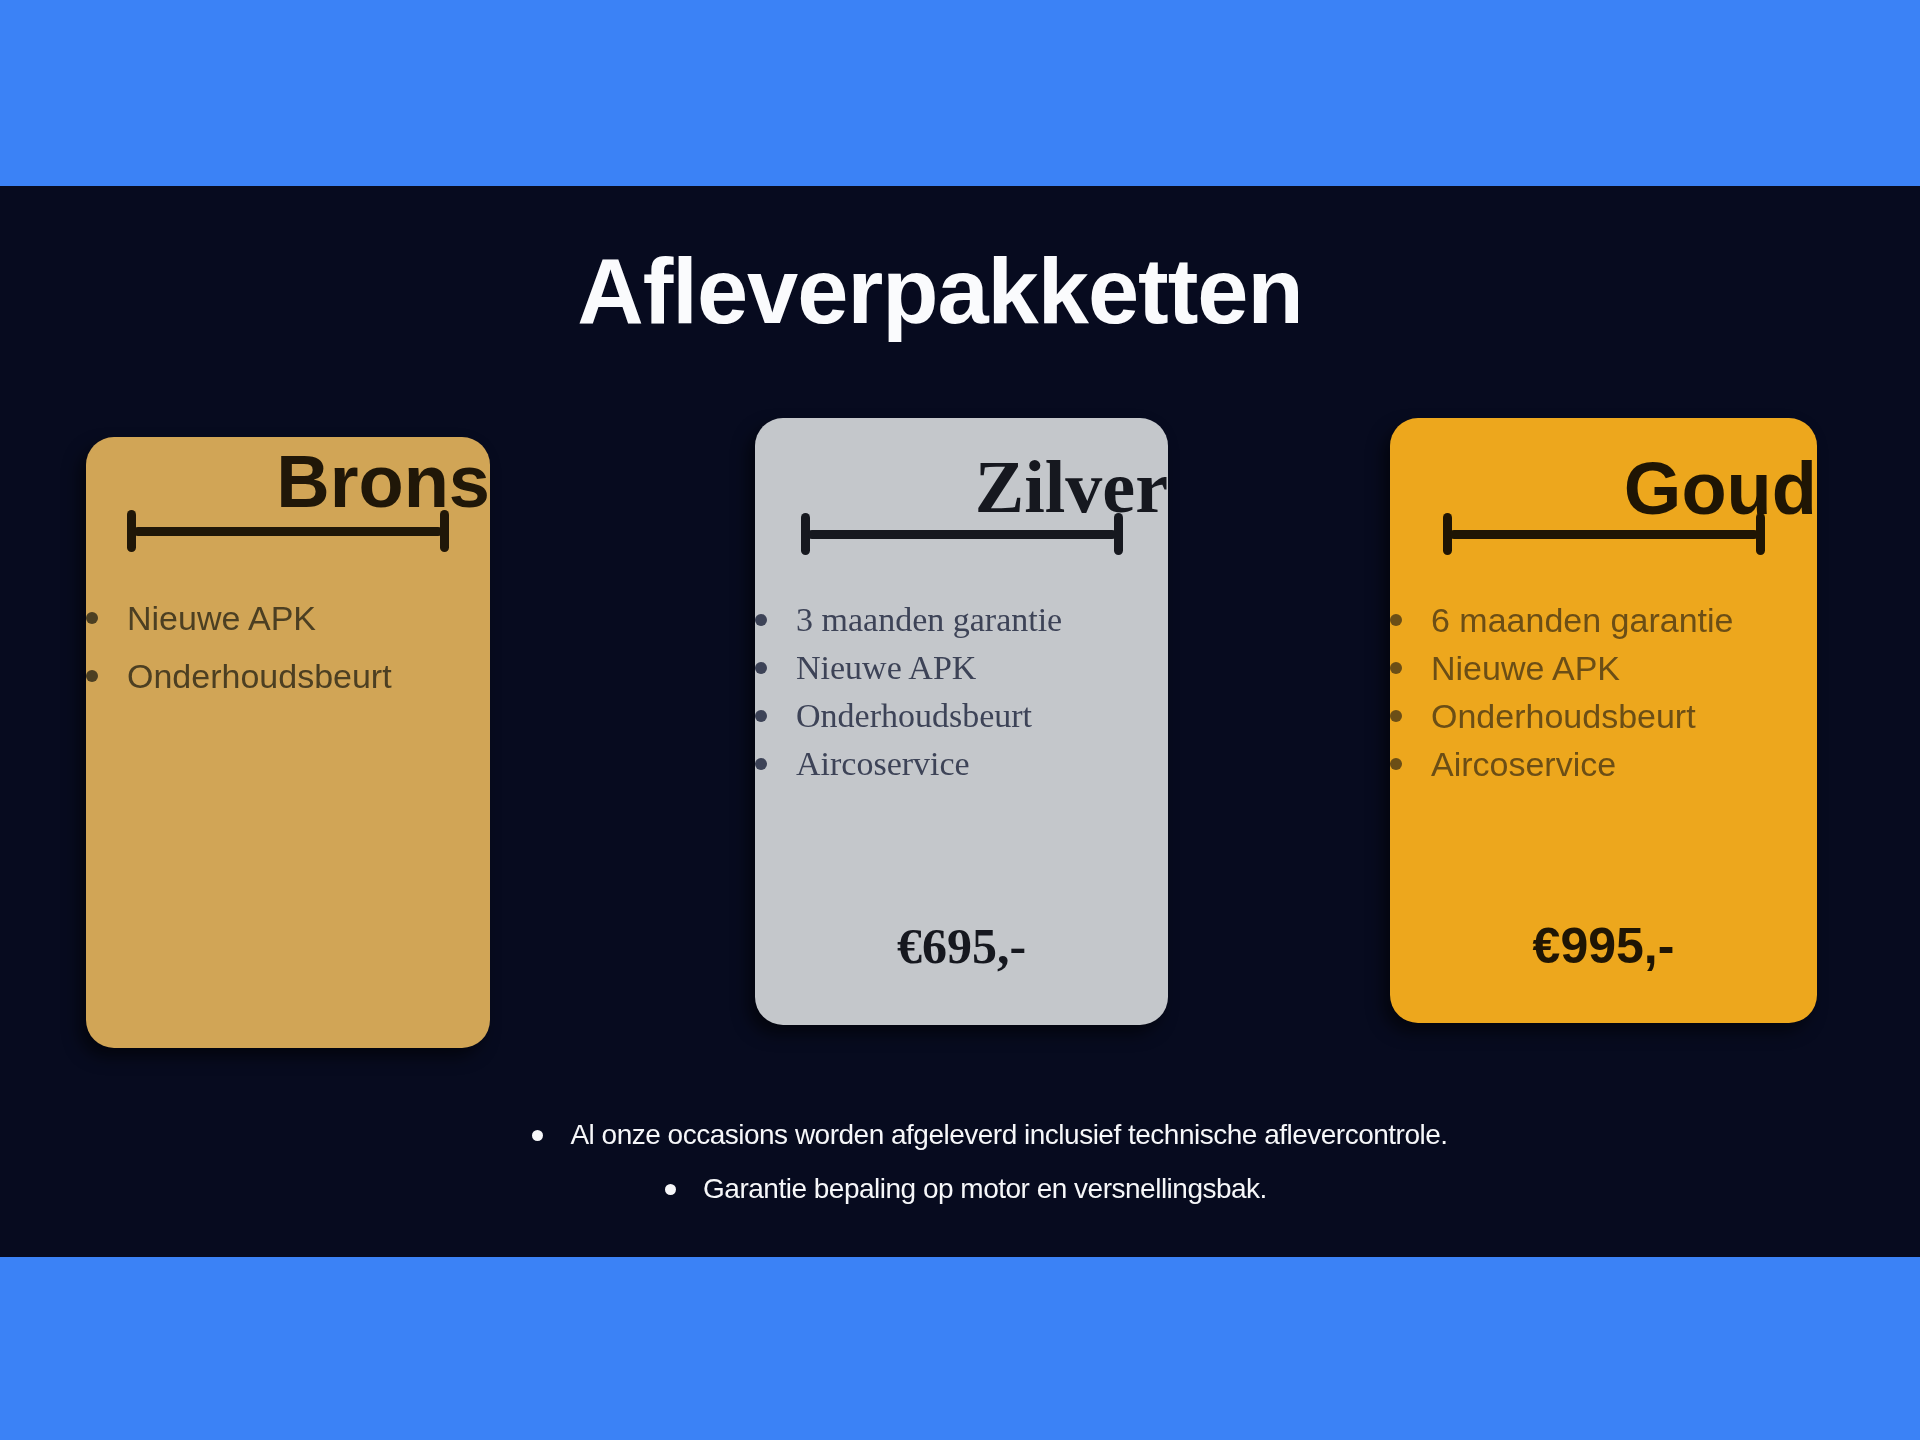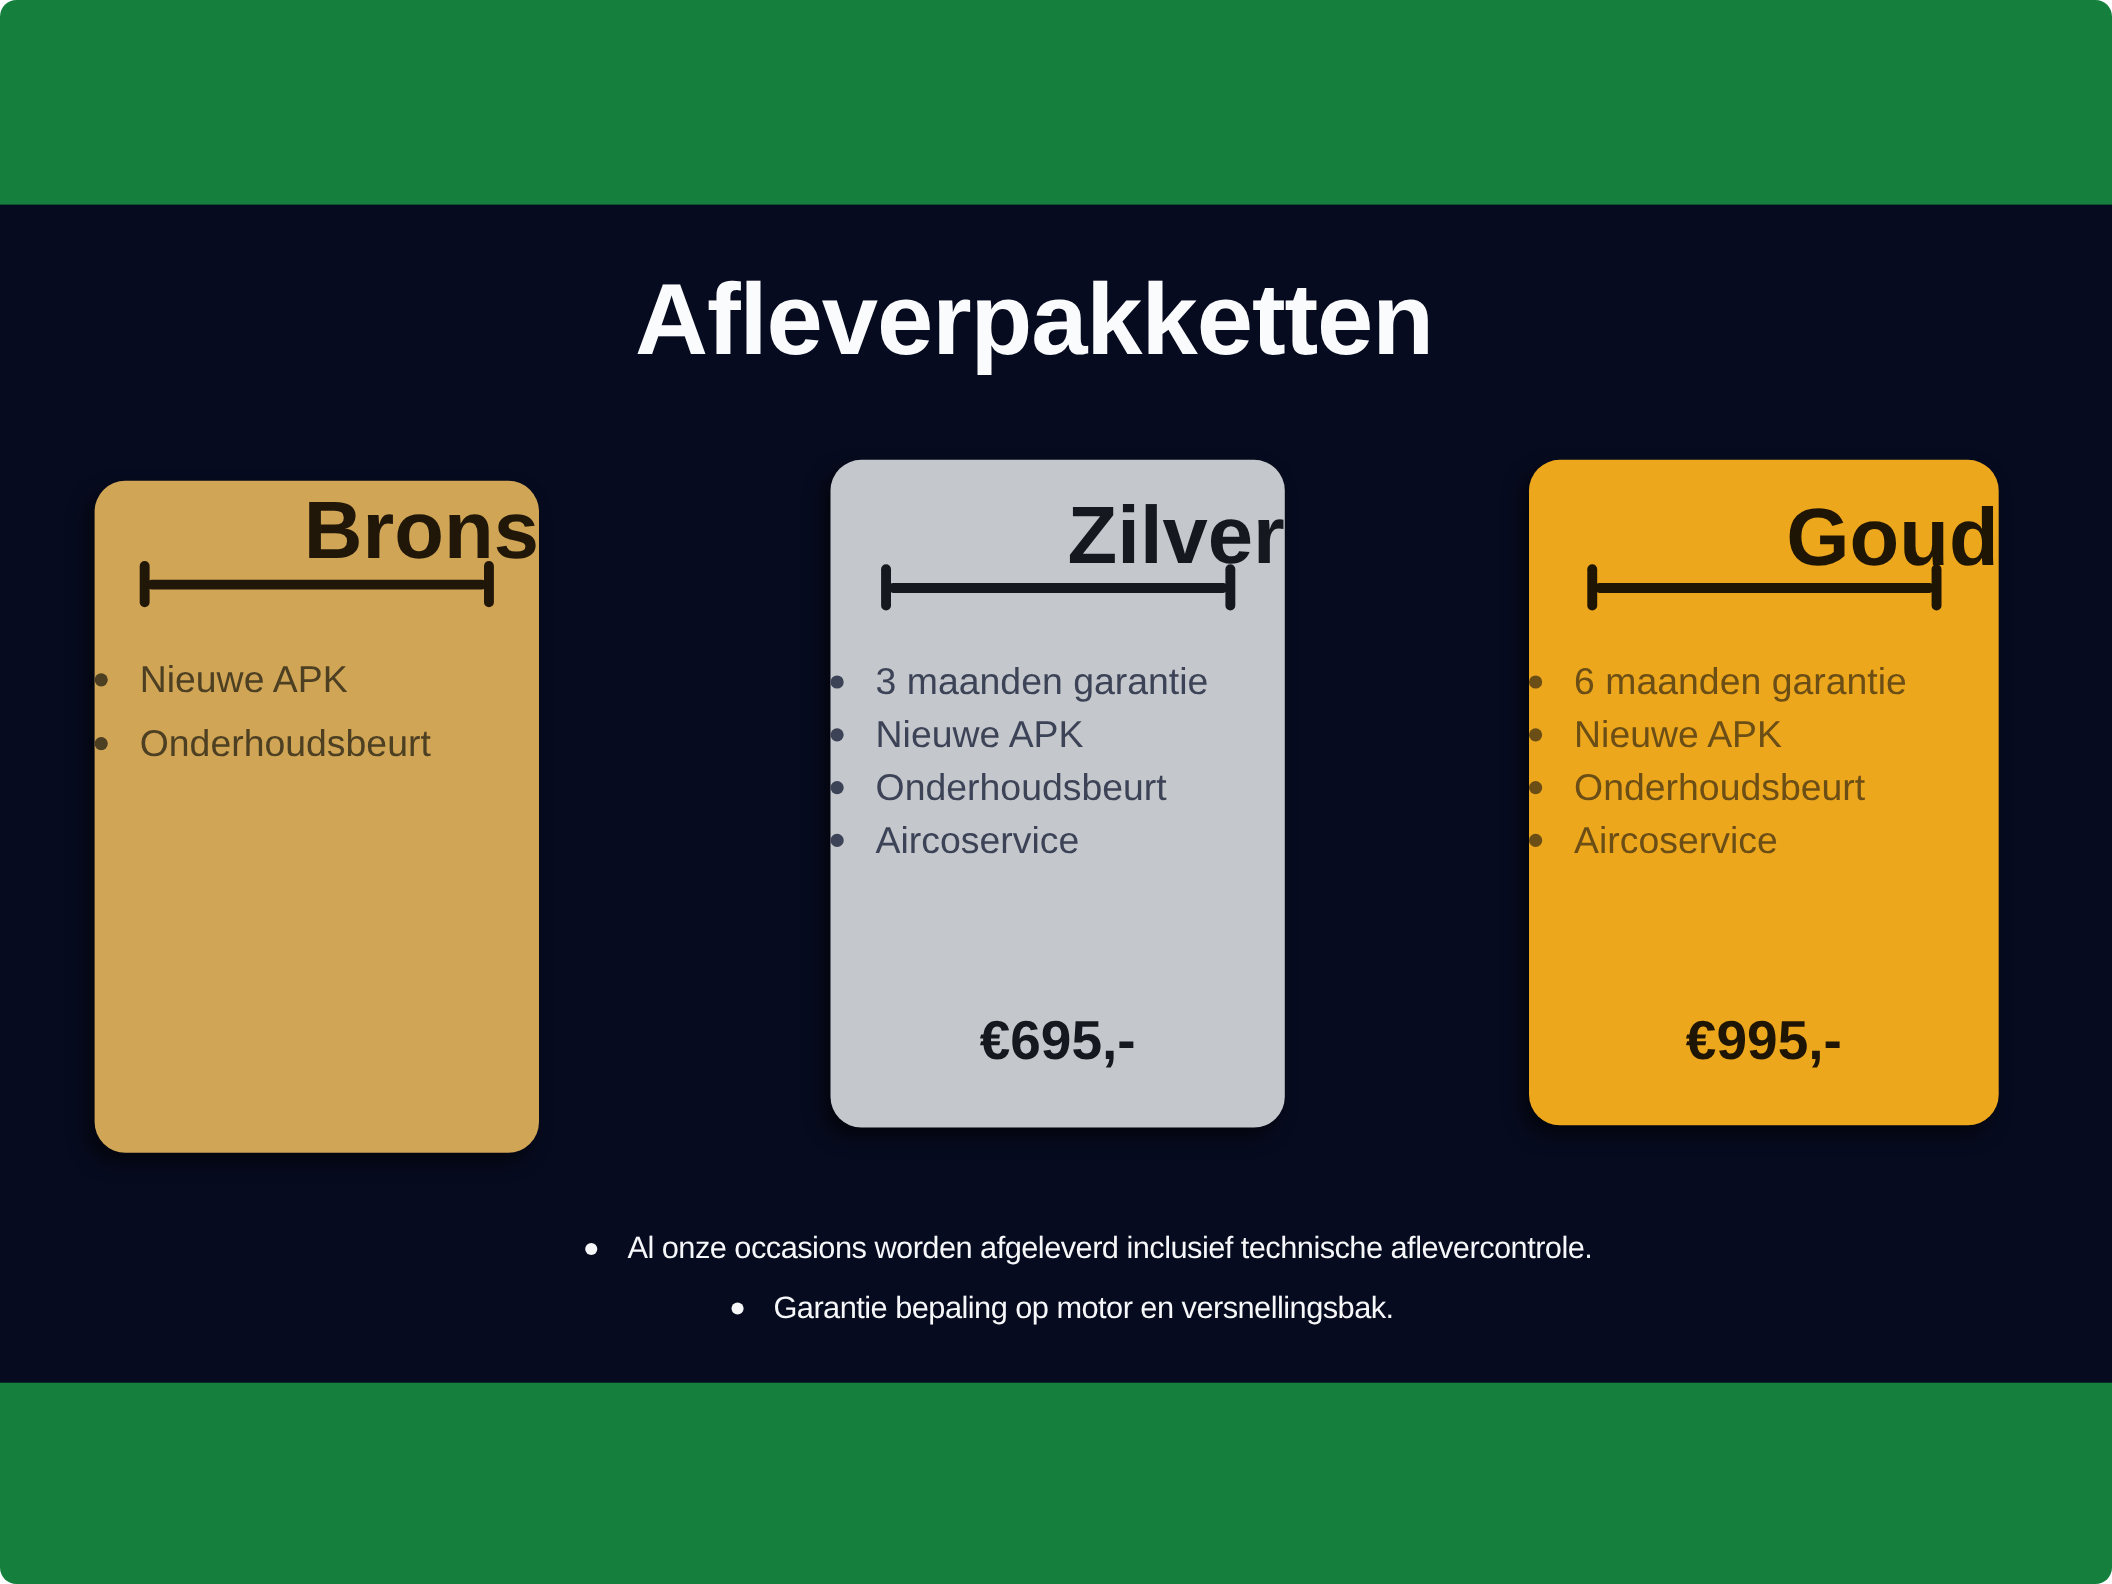--- a/index.html
+++ b/index.html
@@ -1,23 +1,22 @@
 <!DOCTYPE html>
 <html><head>
 <meta charset="utf-8">
 <style>
   html, body { margin: 0; padding: 0; background: #ffffff; }
   .page {
     position: relative;
     width: 1920px;
     height: 1440px;
-    background: #15803d;
+    background: #3b82f6;
     overflow: hidden;
     font-family: "Liberation Sans", sans-serif;
-    border-radius: 15px;
   }
   .slide {
     position: absolute;
     left: 0;
     top: 186px;
     width: 1920px;
     height: 1071px;
     background: var(--slide-bg, #070b1f);
   }
   .slide-title {
@@ -35,21 +34,21 @@
     color: var(--slide-title-color, #fafbfd);
   }
   .card {
     position: absolute;
     border-radius: 28px;
     background: var(--card-bg, #cccccc);
     box-shadow: -7px 9px 16px rgba(0,0,0,0.55);
   }
   .card-brons  { left:   86px; top: 251px; width: 404px; height: 611px;
                  --title-top: 8px;  --ibeam-top: 73px; --list-top: 152px; --row-h: 58px; --price-top: 477px; }
-  .card-zilver { left:  755px; top: 232px; width: 413px; height: 607px;
+  .card-zilver { left:  755px; top: 232px; width: 413px; height: 607px; font-family: Liberation Serif, serif;
                  --title-top: 32px; --ibeam-top: 95px; --list-top: 178px; --row-h: 48px; --price-top: 503px; }
   .card-goud   { left: 1390px; top: 232px; width: 427px; height: 605px;
                  --title-top: 34px; --ibeam-top: 95px; --list-top: 178px; --row-h: 48px; --price-top: 503px; }
   .card-title {
     position: absolute;
     top: var(--title-top);
     left: 0;
     width: 100%;
     margin: 0;
     text-align: right;

